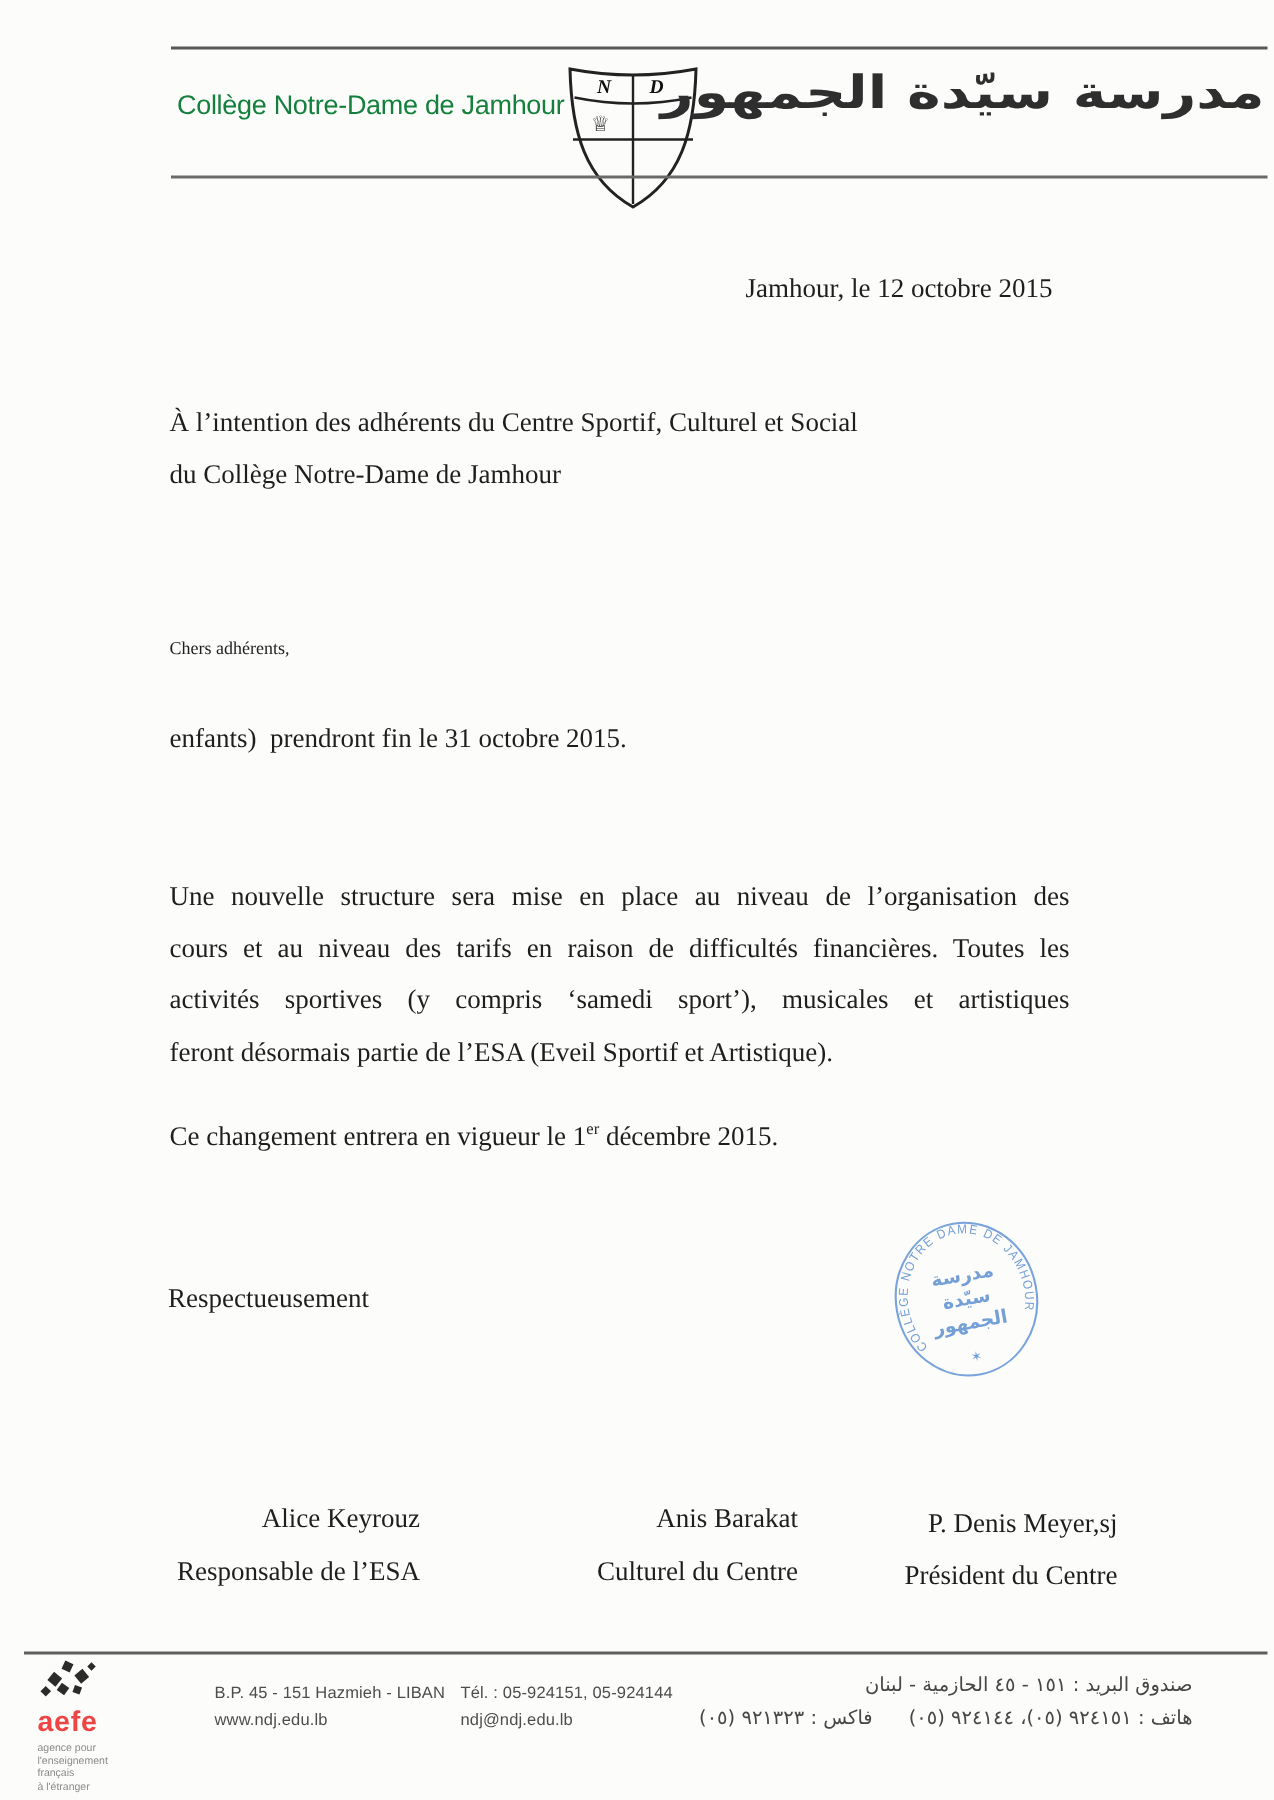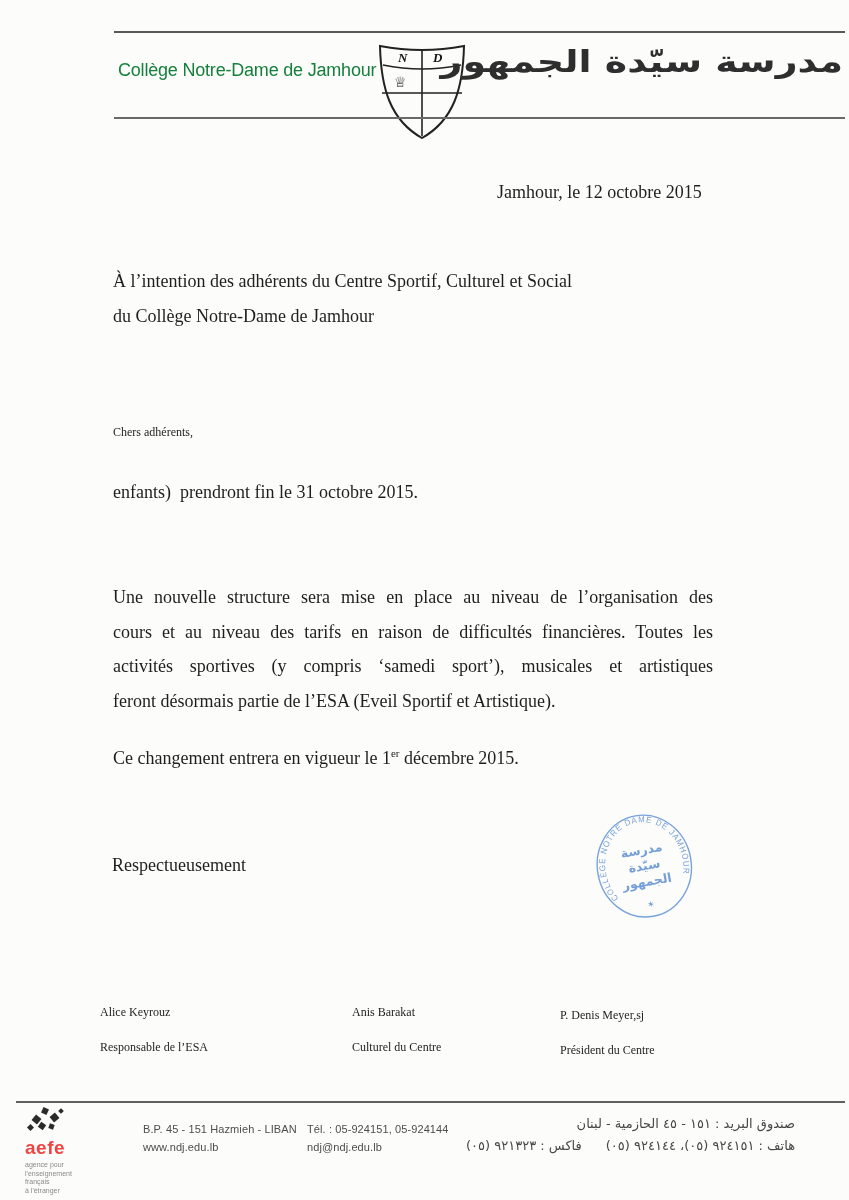--- a/index.html
+++ b/index.html
@@ -28,21 +28,21 @@
   .effective{position:absolute;left:113px;top:747px;font-size:18px;}
   .effective sup{font-size:11px;}
   .closing{position:absolute;left:112px;top:855px;font-size:18px;}
   .stamp{position:absolute;left:585px;top:810px;transform:rotate(-10deg);opacity:0.85;}
   .stamp-stroke{fill:none;stroke:#6294d6;stroke-width:1.4;}
   .ring-text{font-family:"Liberation Sans","DejaVu Sans",sans-serif;font-size:8.5px;
              letter-spacing:1.1px;fill:#5d8fd2;}
   .stamp-ar{font-family:"DejaVu Sans",sans-serif;font-size:12.5px;font-weight:bold;fill:#5d8fd2;
             text-anchor:middle;direction:rtl;}
   .stamp-star{font-size:9px;fill:#5d8fd2;text-anchor:middle;font-family:"DejaVu Sans",sans-serif;}
-  .sig{position:absolute;text-align:left;font-size:12px;line-height:35px;}
+  .sig{position:absolute;text-align:right;font-size:18px;line-height:35px;}
   .sig1{left:100px;width:180px;top:995px;}
   .sig2{left:352px;width:180px;top:995px;}
   .sig3{left:560px;width:185px;top:998px;}
   .rule-footer{left:16px;top:1101px;width:829px;background:#5f5f5f;height:1.6px;}
   .aefe{position:absolute;left:25px;top:1106px;font-family:"Liberation Sans","DejaVu Sans",sans-serif;}
   .aefe-word{font-size:19px;font-weight:700;letter-spacing:0.5px;color:#ef4444;margin-top:1px;}
   .aefe-tagline{font-size:7px;line-height:8.5px;color:#8a8a8a;margin-top:2px;}
   .foot-block{position:absolute;font-family:"Liberation Sans","DejaVu Sans",sans-serif;
               font-size:11px;line-height:18px;color:#4d4d4d;letter-spacing:0.1px;}
   .foot-bp{left:143px;top:1120px;}

